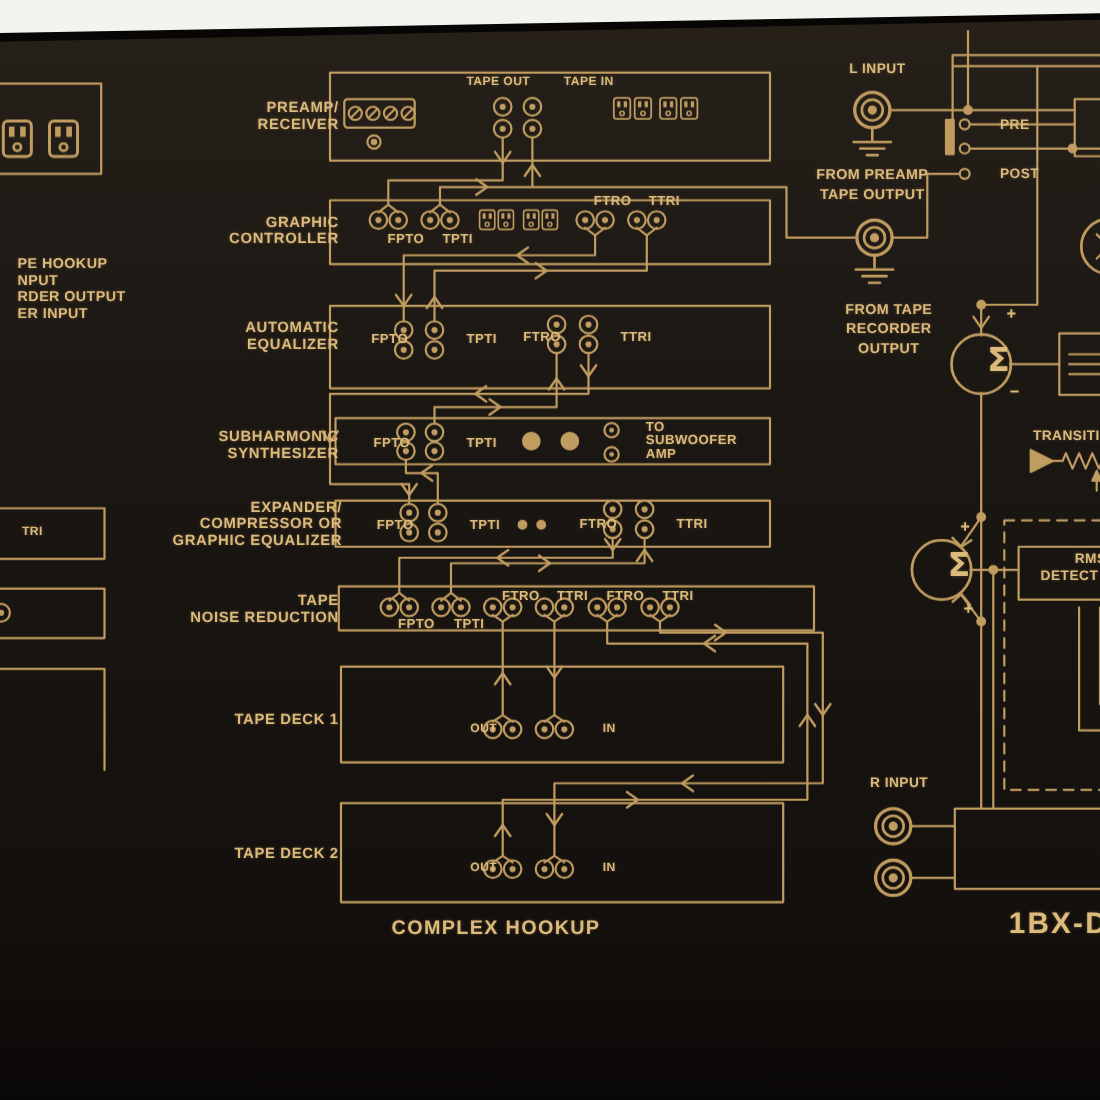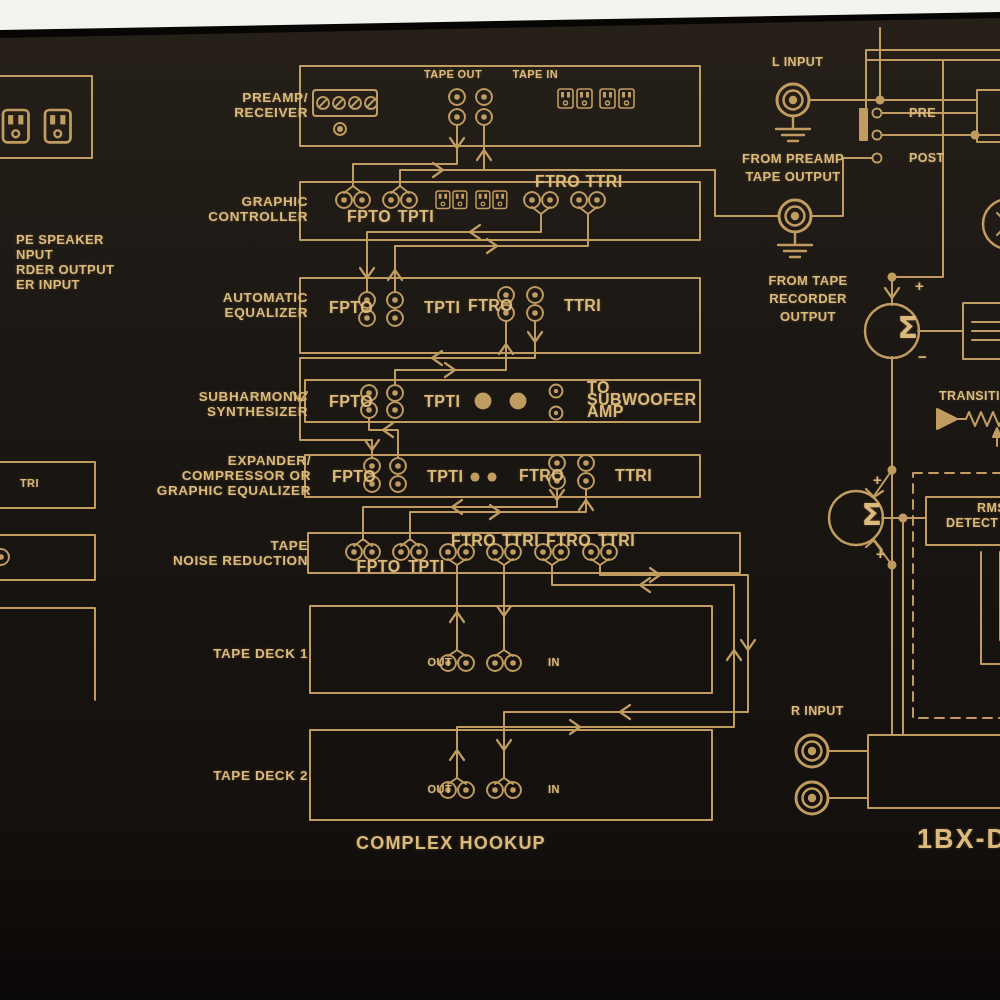--- a/index.html
+++ b/index.html
@@ -5,21 +5,21 @@
   html,body{margin:0;padding:0}
   body{width:1000px;height:1000px;overflow:hidden;position:relative;
        background:linear-gradient(180deg,#f5f3ef 0%,#e8e6e1 60%,#dddbd6 100%);
        font-family:"Liberation Sans",sans-serif;}
   #scene{position:absolute;inset:0;width:1000px;height:1000px;}
   svg{position:absolute;left:0;top:0;}
   .t{position:absolute;color:#dcba7c;font-weight:bold;white-space:nowrap;
      text-shadow:0 0 3px rgba(214,174,106,.35);letter-spacing:.4px;padding-left:16px;}
   .ctr{text-align:center;}
   .rgt{text-align:right;}
-  .s10{font-size:16px;line-height:12px;}
+  .s10{font-size:12px;line-height:12px;}
   .s11{font-size:11px;line-height:12px;text-align:right;}
   .s12{font-size:12.5px;line-height:14px;}
   .s13{font-size:13px;line-height:15px;}
   .lbl{font-size:13.5px;line-height:15px;letter-spacing:.6px;text-align:right;}
   .s18{font-size:18px;letter-spacing:1.2px;}
   .s27{font-size:27px;letter-spacing:2px;}
   .sig{font-size:30px;line-height:30px;font-family:"DejaVu Sans",sans-serif;}
   .pm{font-size:15px;line-height:15px;}
 </style>
 </head>
@@ -261,21 +261,21 @@
       <path d="M997,446 V436"></path>
           <polygon points="993,437 1001,437 997,428" fill="#c9a365"></polygon>
       <rect x="913" y="473" width="117" height="245" stroke-dasharray="9 7"></rect>
       <rect x="926" y="497" width="100" height="48"></rect>
       <path d="M981,552 V664 H1010 M1000,552 V640"></path>
       <rect x="868" y="735" width="150" height="73"></rect>
     </g>
   </g>
 </svg>
 
-<span class="t s13" style="left:0px;top:232px">PE SPEAKER</span>
+<span class="t s13" style="left:0px;top:232px">PE HOOKUP</span>
 <span class="t s13" style="left:0px;top:247px">NPUT</span>
 <span class="t s13" style="left:0px;top:262px">RDER OUTPUT</span>
 <span class="t s13" style="left:0px;top:277px">ER INPUT</span>
 <span class="t s11" style="left:4px;top:477px">TRI</span>
 
 <div class="t lbl ctr" style="left:127px;top:90px;width:165px">
   <div>PREAMP/</div>
   <div>RECEIVER</div>
 </div>
 <div class="t lbl ctr" style="left:127px;top:194px;width:165px">

